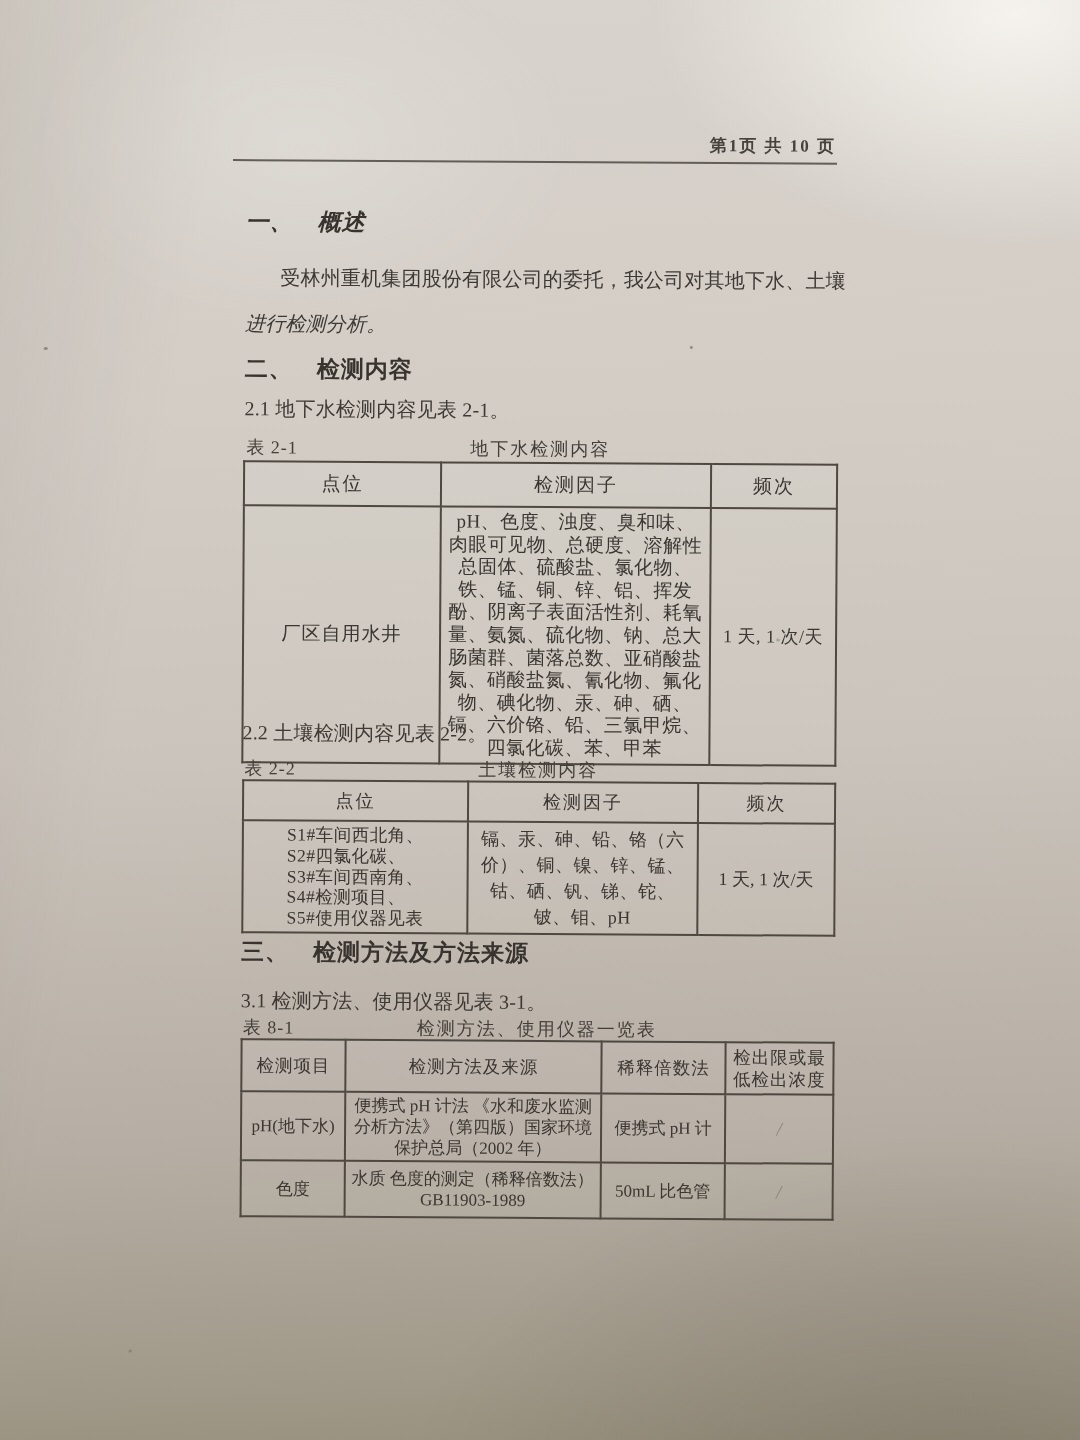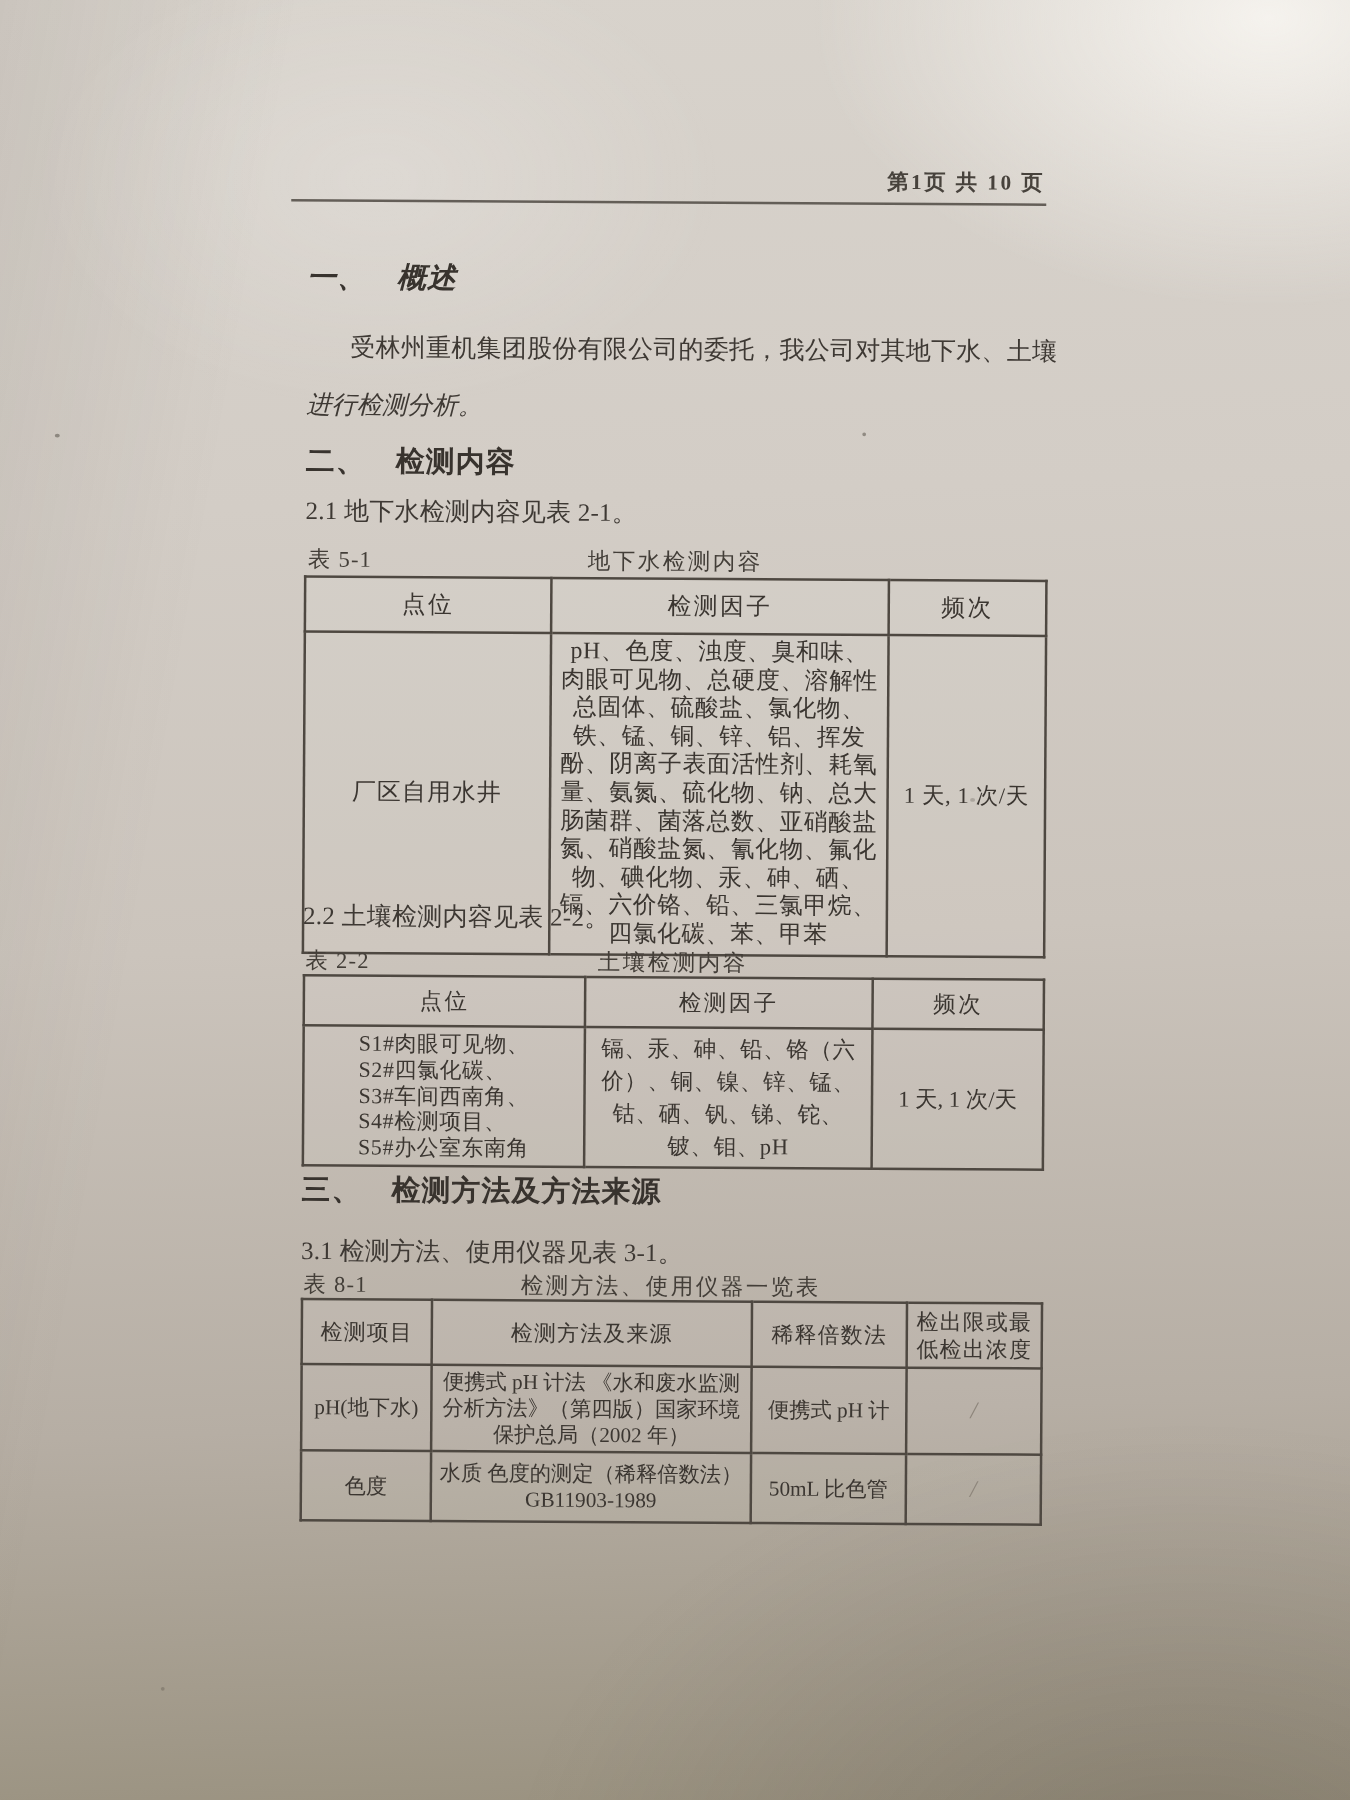--- a/index.html
+++ b/index.html
@@ -79,21 +79,21 @@
   <div class="abs rule"></div>
 
   <div class="abs h-sec" style="left:246px;top:208px;font-style:italic;">一、　概述</div>
   <div class="abs body-line" style="left:281px;top:266px;">受林州重机集团股份有限公司的委托，我公司对其地下水、土壤</div>
   <div class="abs body-line" style="left:246px;top:312px;font-style:italic;">进行检测分析。</div>
 
   <div class="abs h-sec" style="left:246px;top:355px;">二、　检测内容</div>
   <div class="abs body-line" style="left:246px;top:397px;">2.1 地下水检测内容见表 2-1。</div>
 
   <div class="abs cap-row" style="left:246px;top:437px;">
-    <span class="cap-label">表 5-1</span>
+    <span class="cap-label">表 2-1</span>
     <span class="cap-title">地下水检测内容</span>
   </div>
   <table id="t21" class="abs" style="left:245px;top:462px;">
     <colgroup>
         <col style="width:197px">
         <col style="width:270px">
         <col style="width:126px">
       </colgroup>
     <tbody>
         <tr>
@@ -123,25 +123,25 @@
       </colgroup>
     <tbody>
         <tr>
       <th>点位</th>
       <th>检测因子</th>
       <th>频次</th>
     </tr>
     <tr>
       <td class="cell-site">
         <span class="site-lines">
-          <span style="display:block">S1#肉眼可见物、</span>
+          <span style="display:block">S1#车间西北角、</span>
           <span style="display:block">S2#四氯化碳、</span>
           <span style="display:block">S3#车间西南角、</span>
           <span style="display:block">S4#检测项目、</span>
-          <span style="display:block">S5#办公室东南角</span>
+          <span style="display:block">S5#使用仪器见表</span>
         </span>
       </td>
       <td class="cell-factors">镉、汞、砷、铅、铬（六价）、铜、镍、锌、锰、钴、硒、钒、锑、铊、铍、钼、pH</td>
       <td class="cell-freq">1 天, 1 次/天</td>
     </tr>
   </tbody>
     </table>
 
   <div class="abs h-sec" style="left:246px;top:938px;">三、　检测方法及方法来源</div>
   <div class="abs body-line" style="left:246px;top:989px;">3.1 检测方法、使用仪器见表 3-1。</div>

